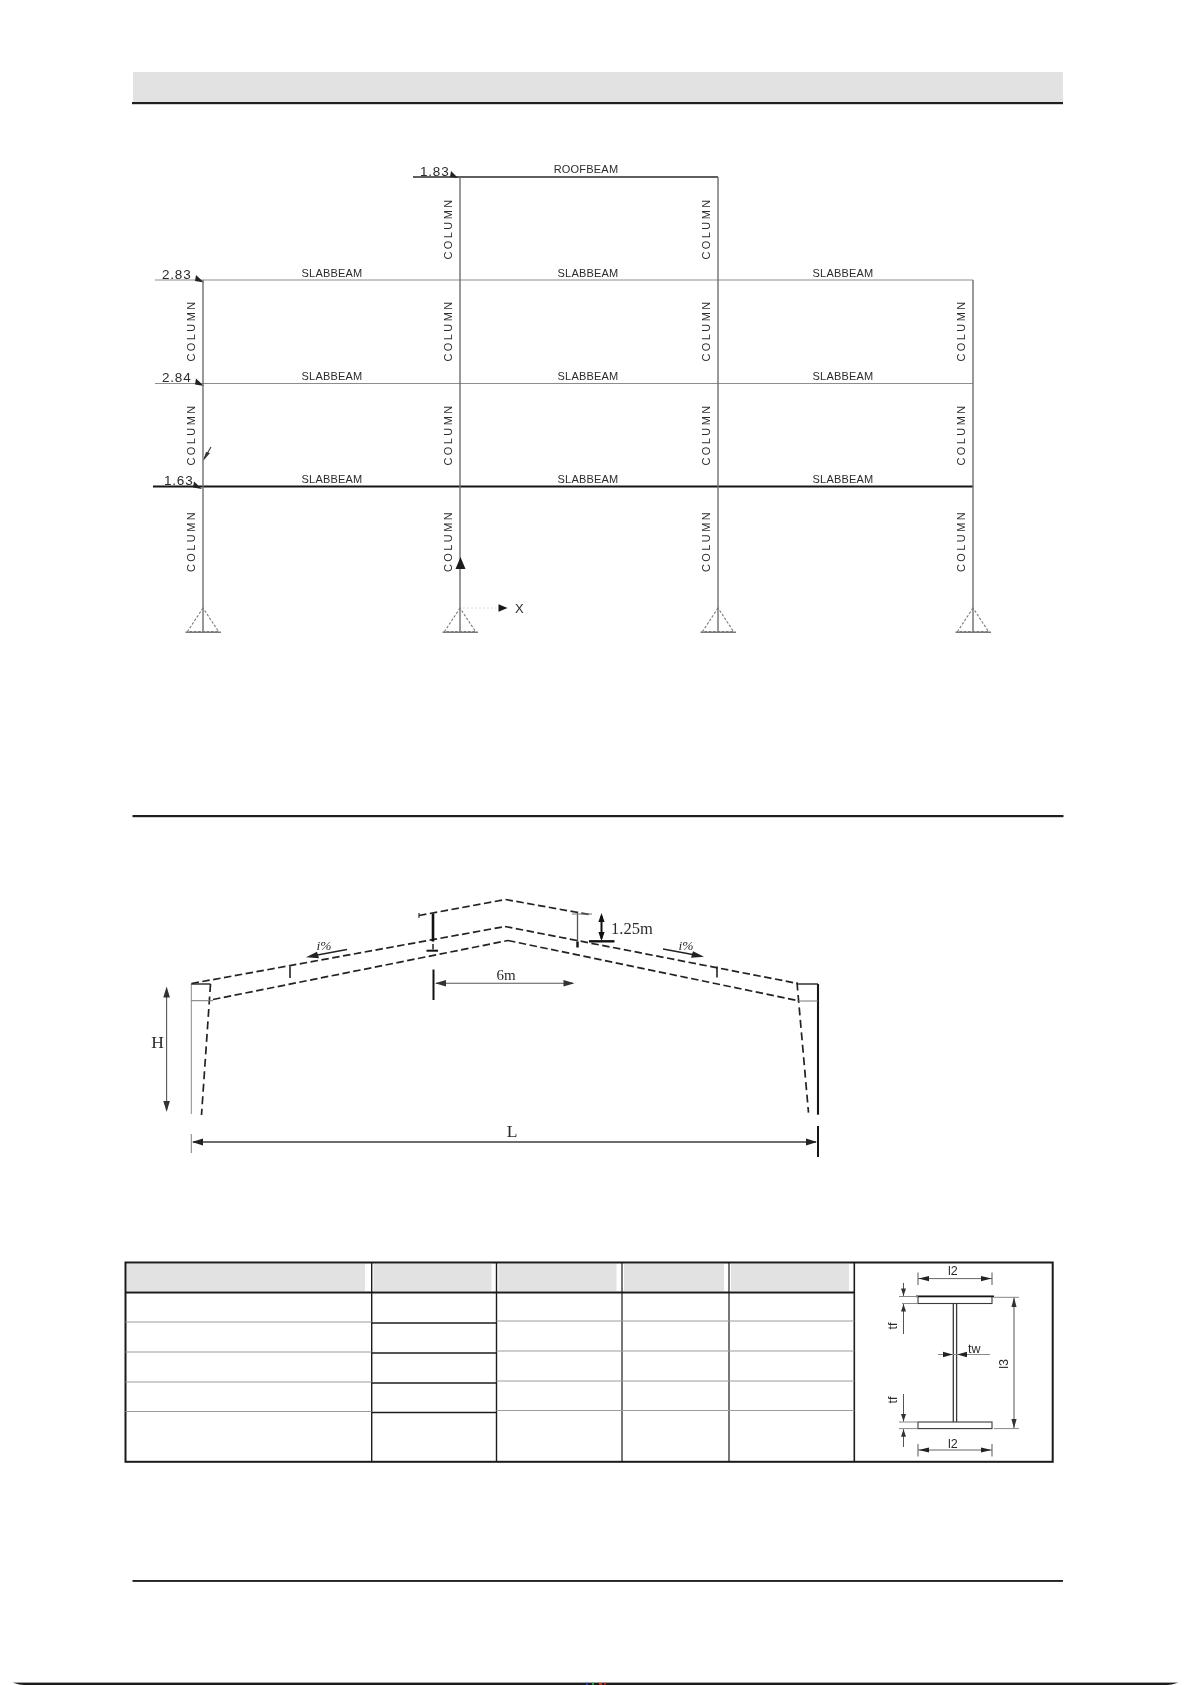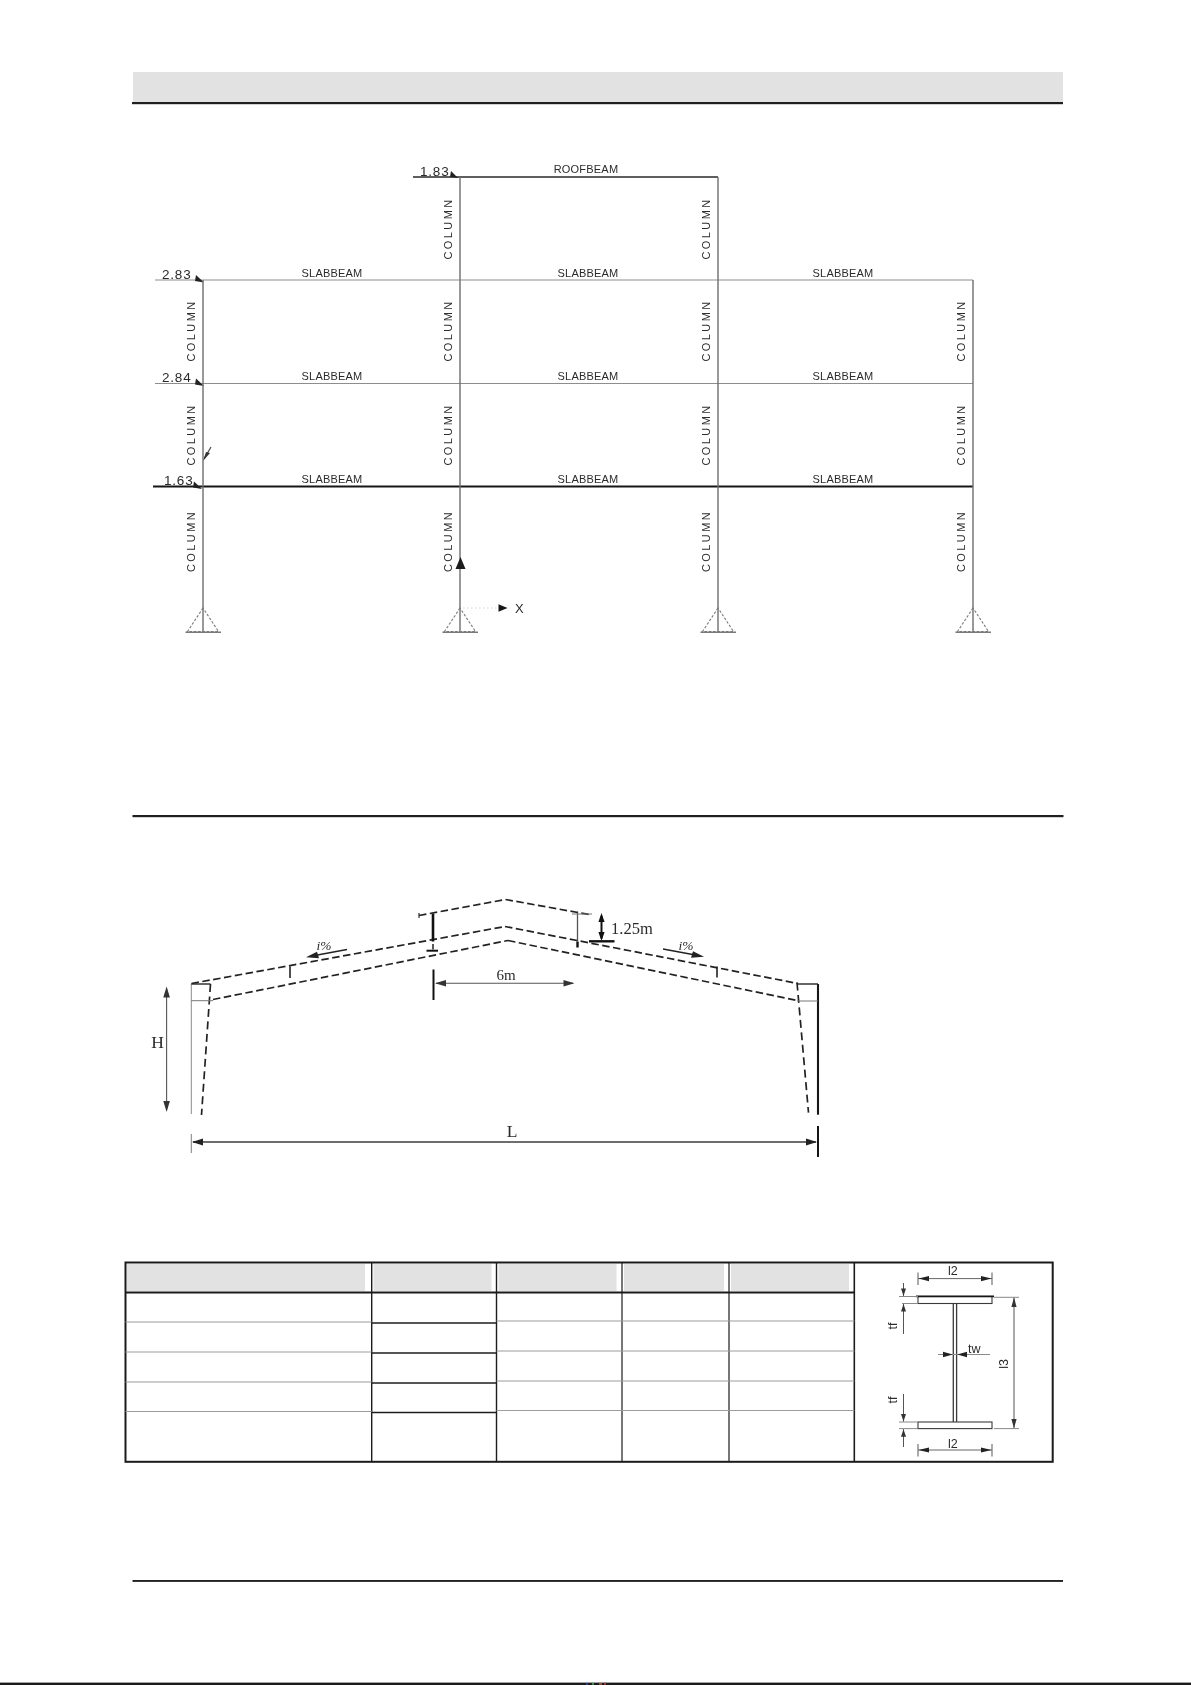--- a/index.html
+++ b/index.html
@@ -1,16 +1,16 @@
 <!DOCTYPE html>
 <html><head>
 <meta charset="utf-8">
 <style>
   html,body{margin:0;padding:0;background:#ffffff;}
-  #page{position:relative;width:1191px;height:1685px;background:#ffffff;overflow:hidden;}
+  #page{position:relative;width:1191px;height:1685px;background:#ffffff;overflow:hidden;border-radius:24px;}
   svg{position:absolute;top:0;left:0;filter:blur(0.55px);}
   text{font-family:"Liberation Sans",sans-serif;fill:#2b2b2b;}
   .cad{font-size:11px;letter-spacing:0.2px;}
   .vcad{font-size:11px;letter-spacing:2.4px;}
   .num{font-size:13.5px;letter-spacing:0.8px;}
   .ser{font-family:"Liberation Serif",serif;}
 </style>
 </head>
 <body>
 <div id="page">

